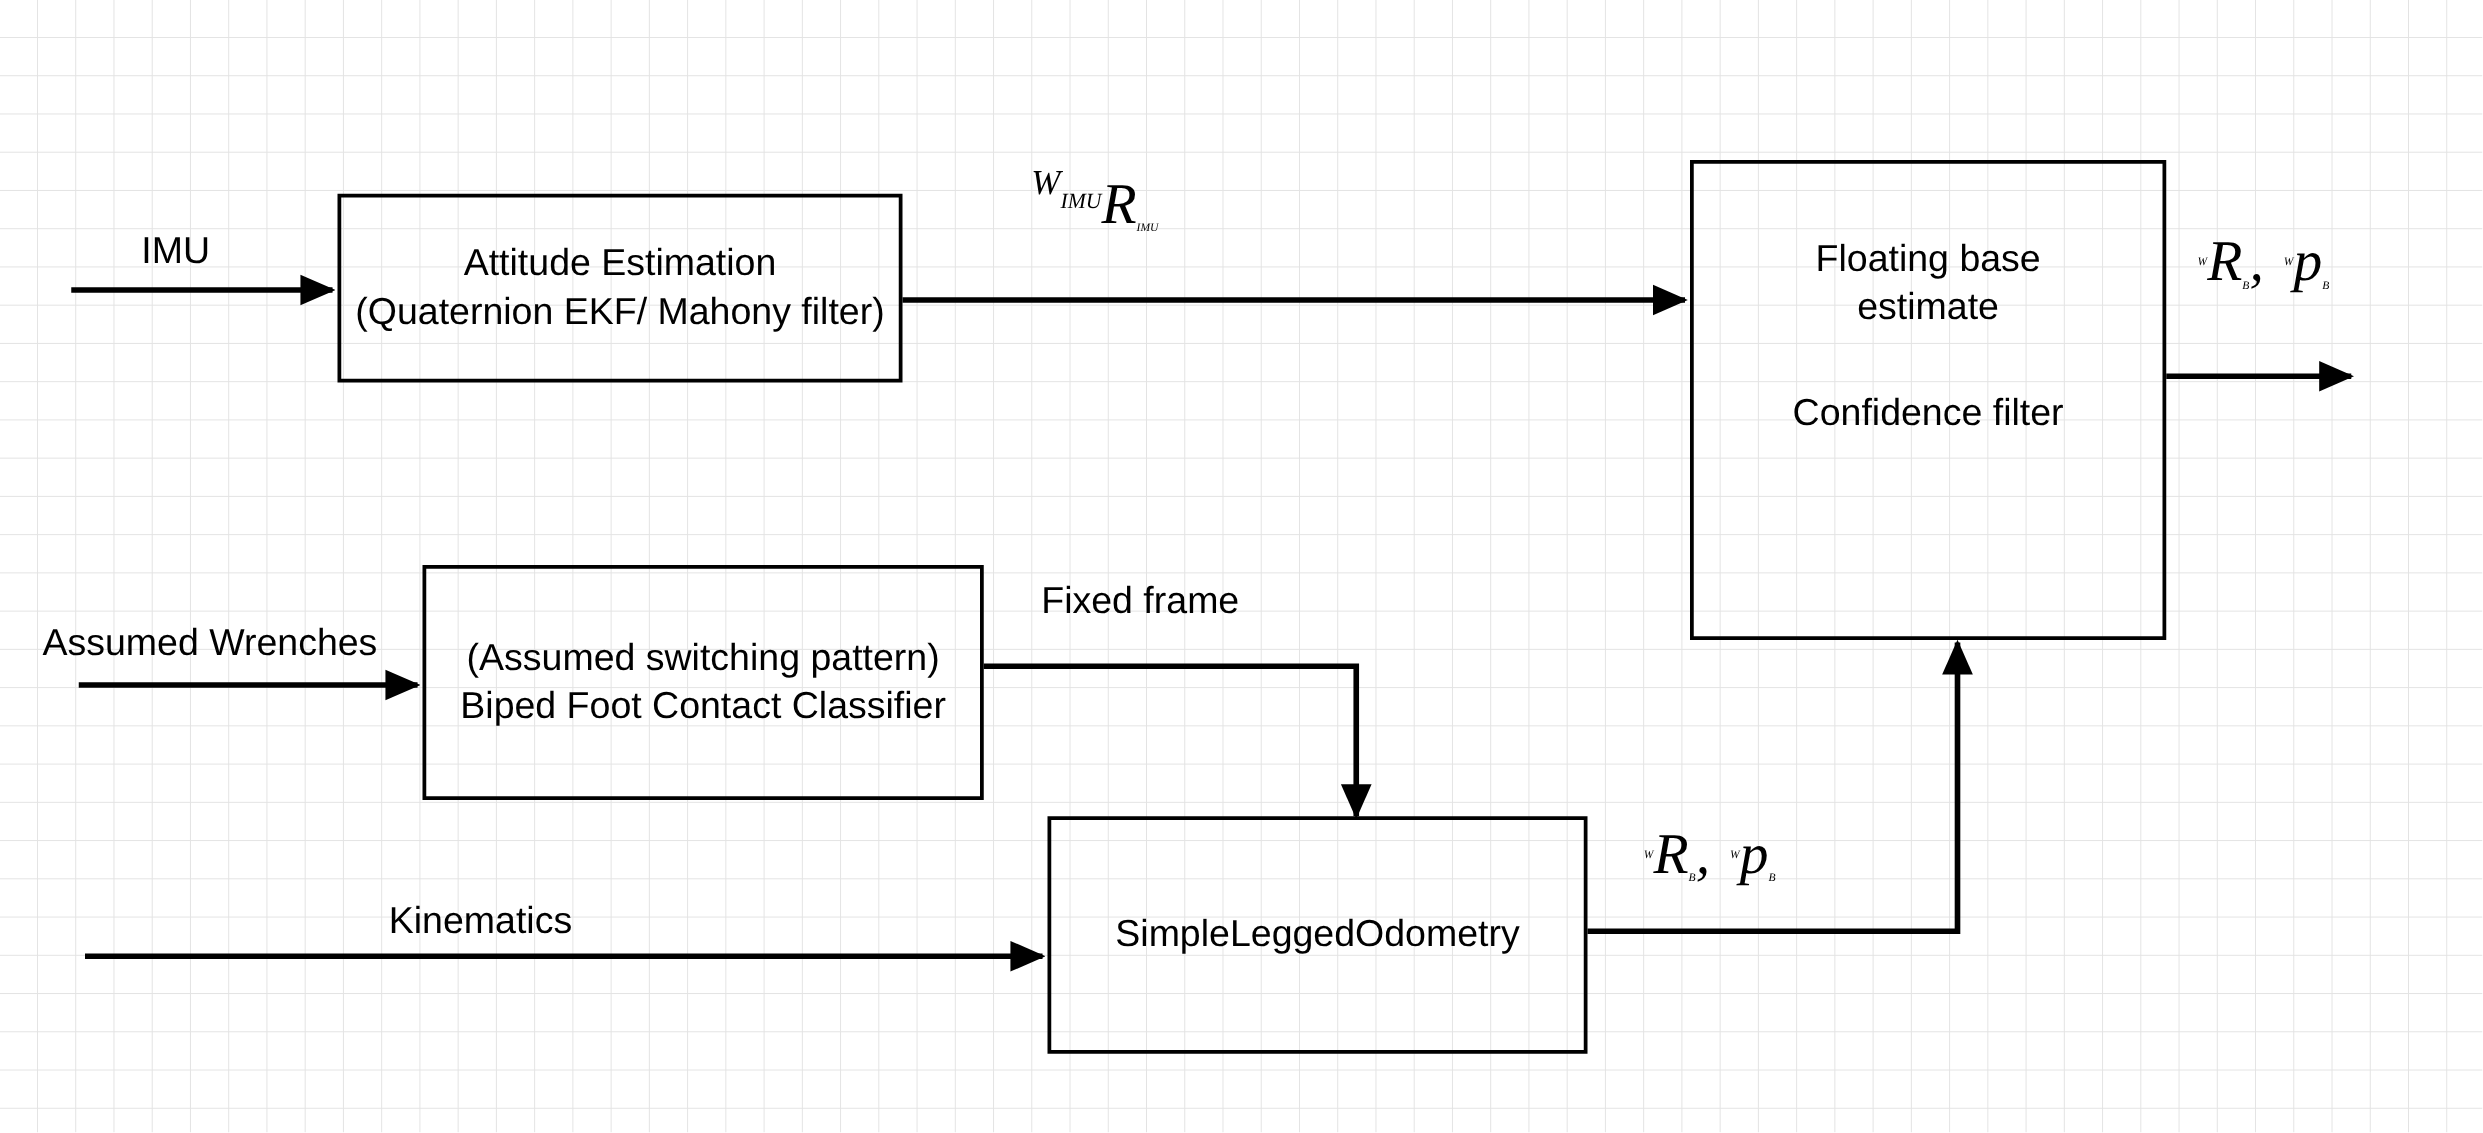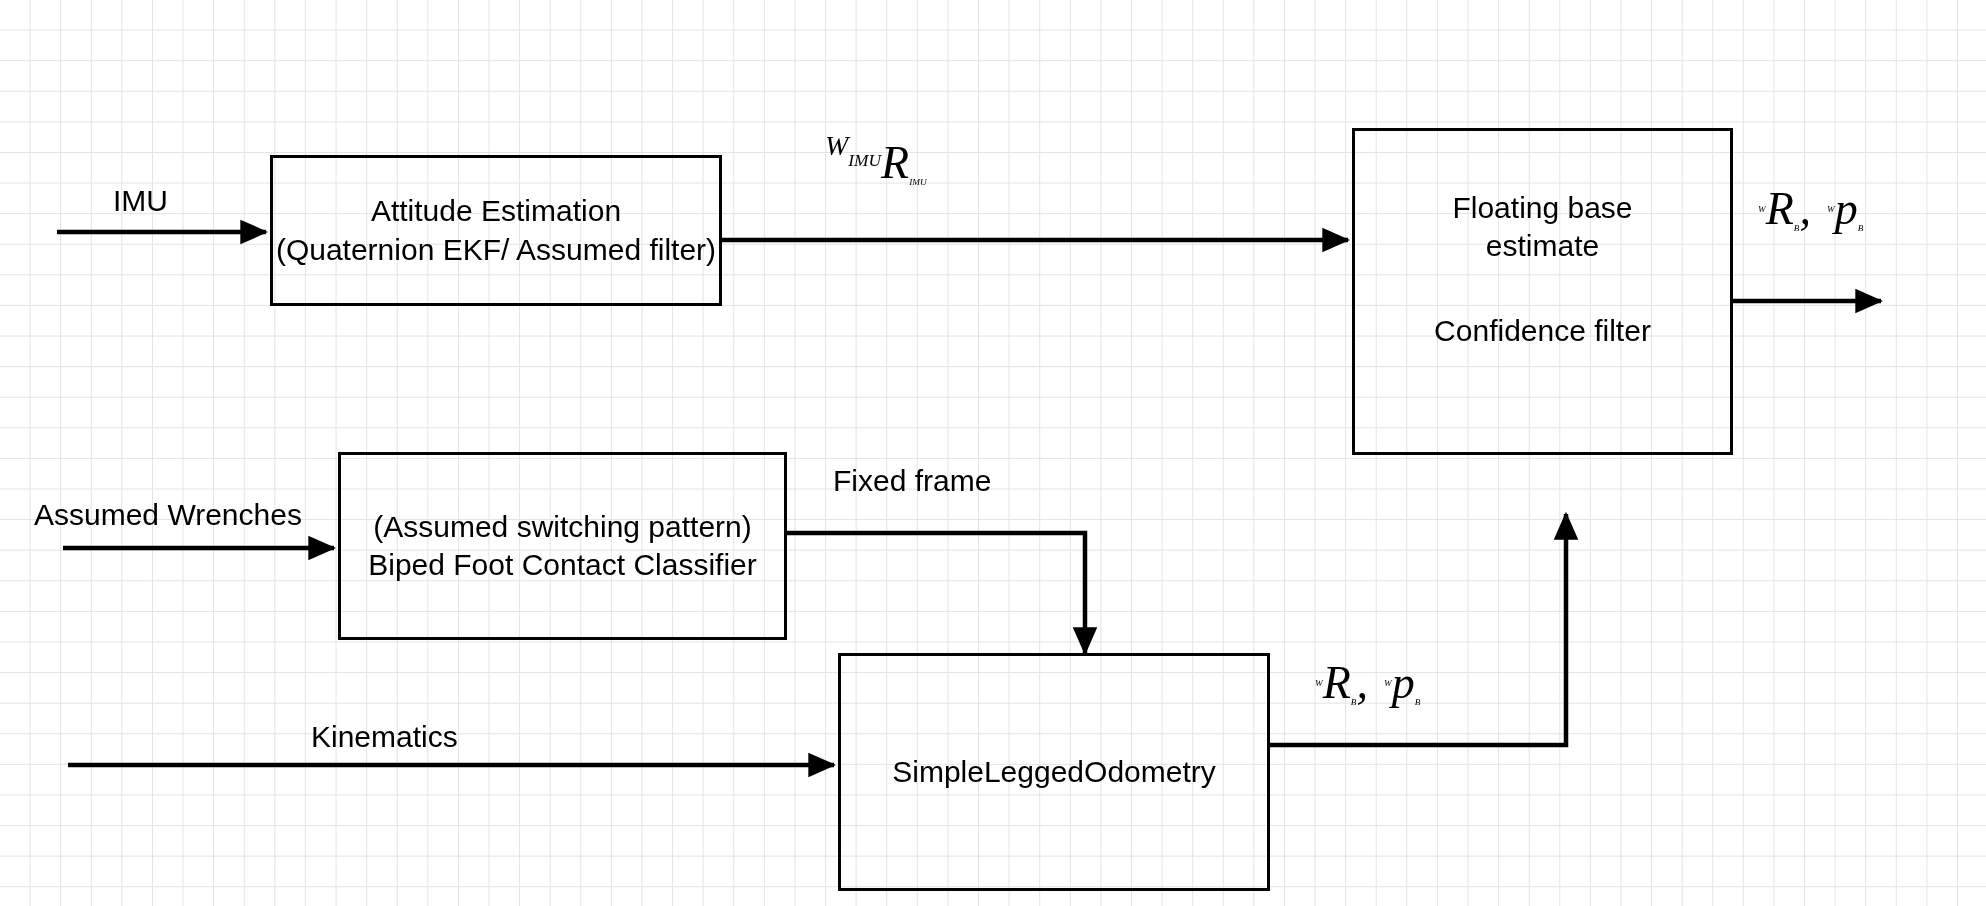--- a/index.html
+++ b/index.html
@@ -102,33 +102,33 @@
 
     <path d="M 68 765 L 834 765" stroke="#000000" stroke-width="4.5" fill="none" marker-end="url(#arrow)"></path>
 
     <path d="M 1270 745 L 1566 745 L 1566 514" stroke="#000000" stroke-width="4.5" fill="none" marker-end="url(#arrow)"></path>
 
     <path d="M 1733 301 L 1881 301" stroke="#000000" stroke-width="4.5" fill="none" marker-end="url(#arrow)"></path>
   </svg>
 
   <div class="node" style="left:270px; top:155px; width:452px; height:151px;">
     <div class="node-line">Attitude Estimation</div>
-    <div class="node-line">(Quaternion EKF/ Assumed filter)</div>
+    <div class="node-line">(Quaternion EKF/ Mahony filter)</div>
   </div>
 
   <div class="node" style="left:338px; top:452px; width:449px; height:188px;">
     <div class="node-line">(Assumed switching pattern)</div>
     <div class="node-line">Biped Foot Contact Classifier</div>
   </div>
 
-  <div class="node" style="left:838px; top:653px; width:432px; height:238px;">
+  <div class="node" style="left:838px; top:653px; width:432px; height:190px;">
     <div class="node-line">SimpleLeggedOdometry</div>
   </div>
 
-  <div class="node" style="left:1352px; top:128px; width:381px; height:327px; justify-content:flex-start; padding-top:58px;">
+  <div class="node" style="left:1352px; top:128px; width:381px; height:384px; justify-content:flex-start; padding-top:58px;">
     <div class="node-line">Floating base</div>
     <div class="node-line">estimate</div>
     <div class="node-line" style="height:46px;"></div>
     <div class="node-line">Confidence filter</div>
   </div>
 
   <div class="edge-label" style="left:113px; top:186px;">IMU</div>
 
   <div class="edge-label" style="left:34px; top:500px;">Assumed Wrenches</div>
 

